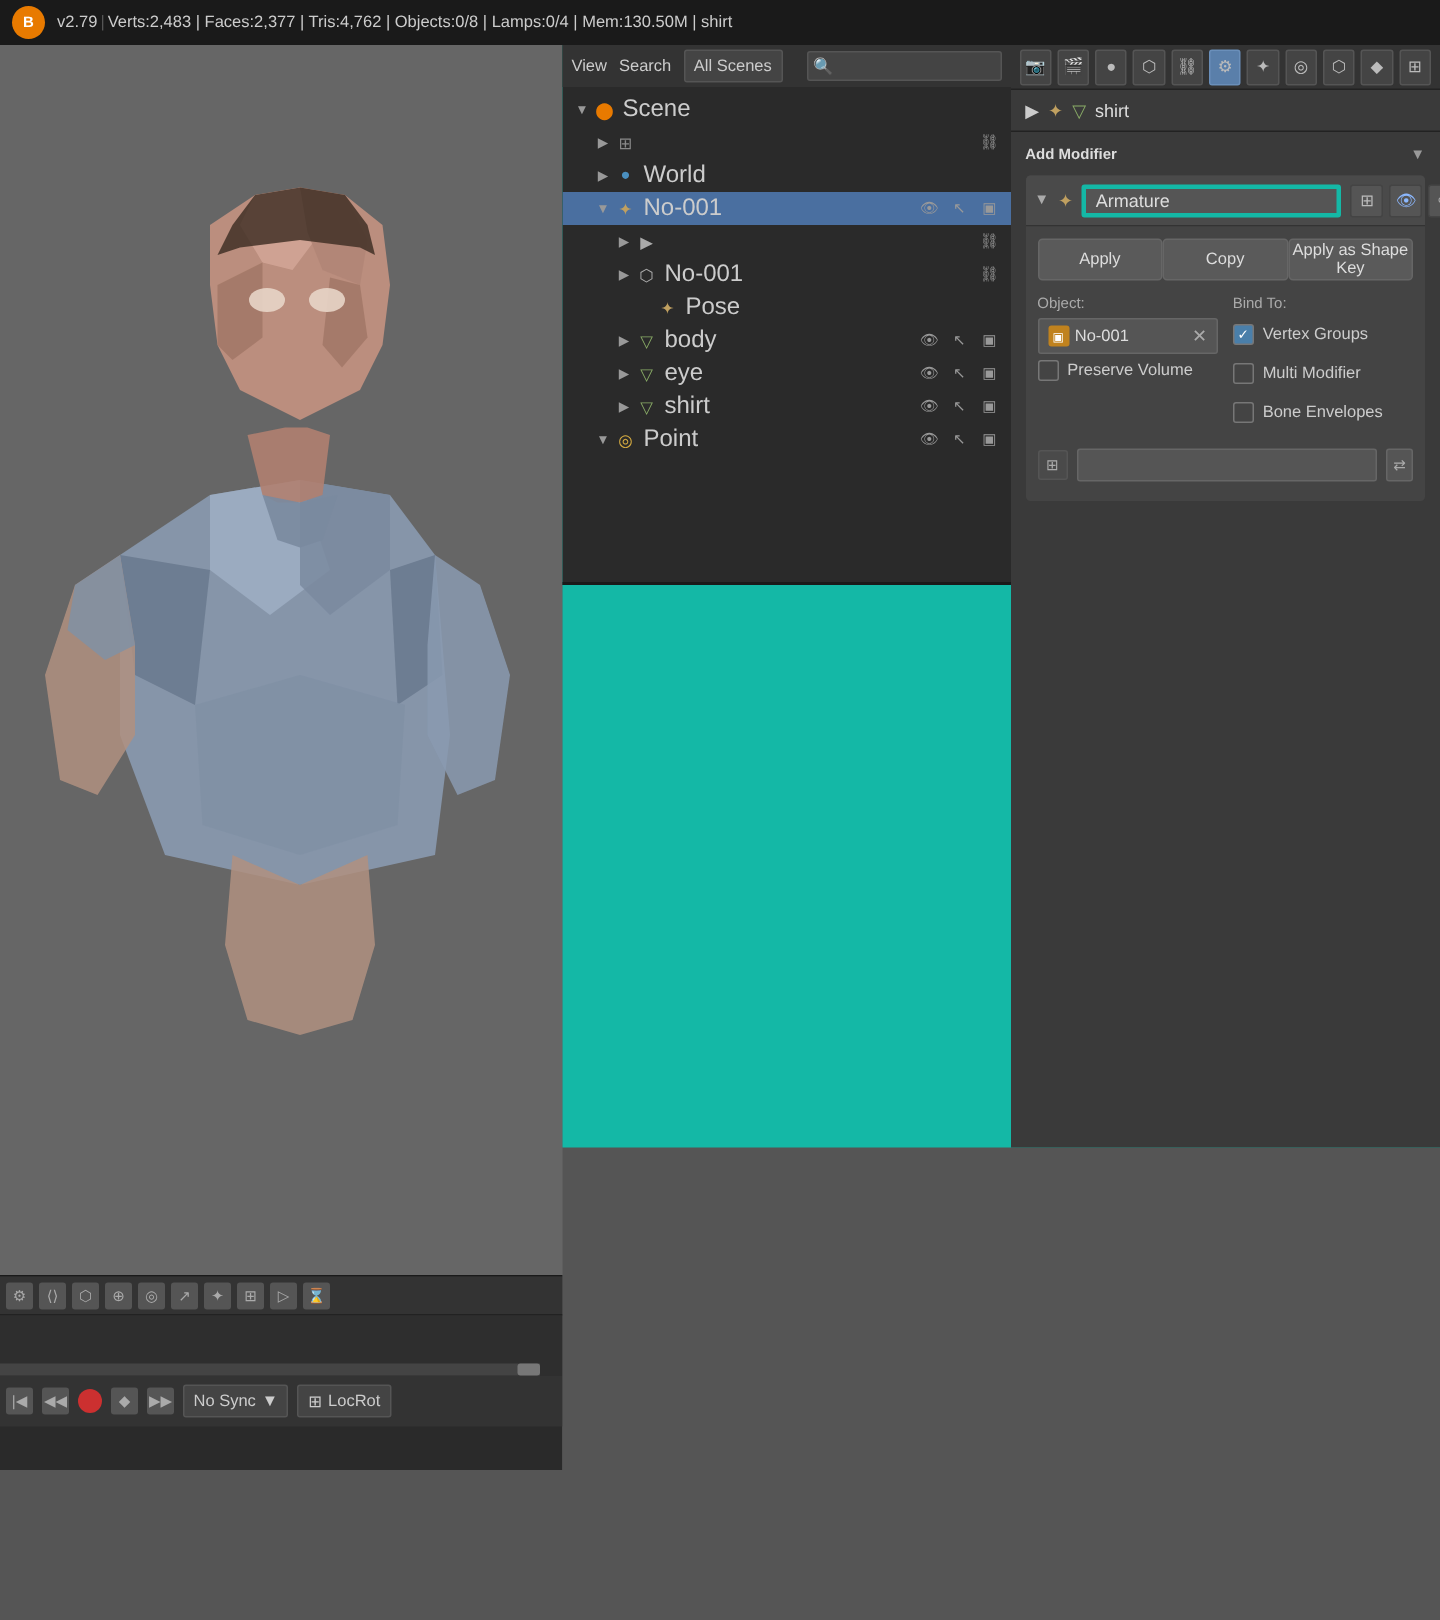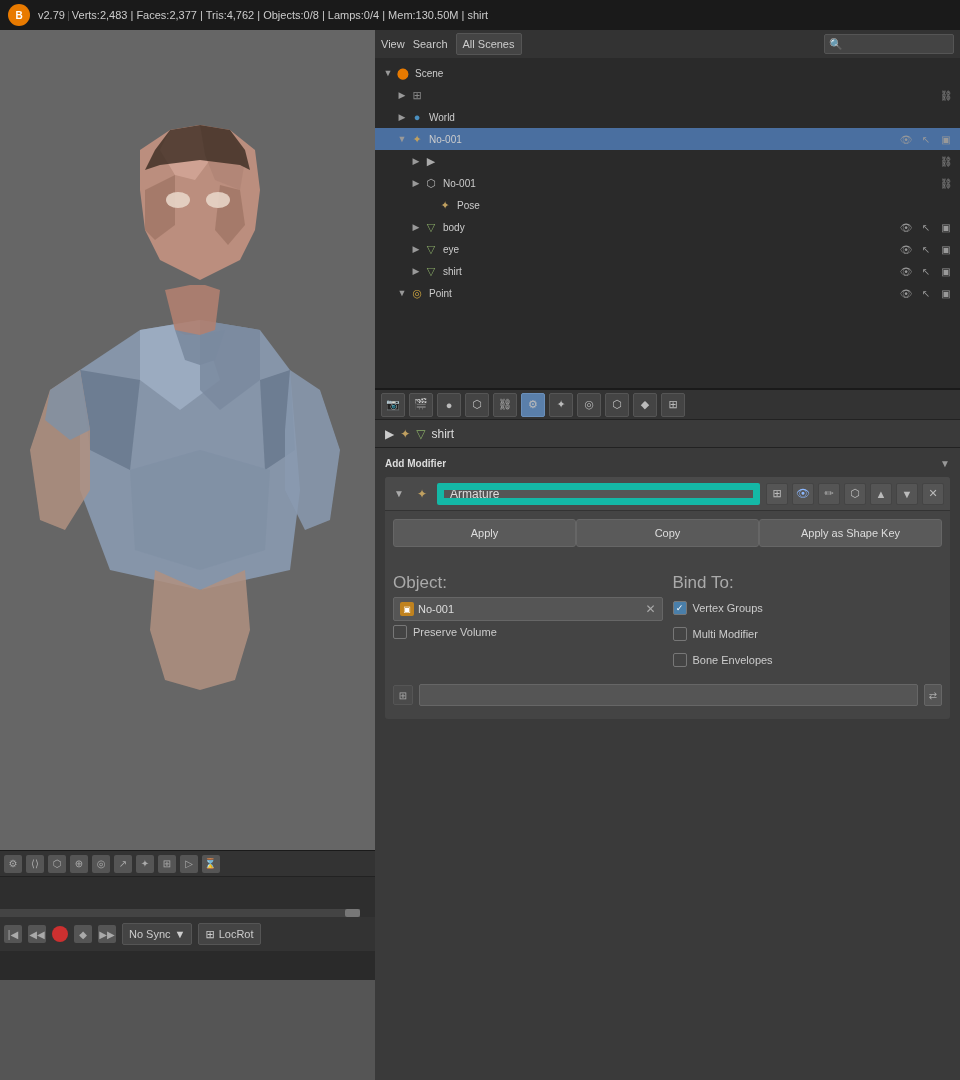--- a/index.html
+++ b/index.html
@@ -102,24 +102,24 @@
       padding: 0 4px;
       gap: 6px;
       background: #333;
     }
 
     
     #right-panel {
       position: absolute;
       top: 30px; left: 375px;
       right: 0;
-      height: 1050px;
+      height: 735px;
       background: #14b8a6;
       display: flex;
-      flex-direction: column;
+      flex-direction: row;
     }
 
     
     #outliner {
       height: 360px;
       background: #2a2a2a;
       border-bottom: 2px solid #1a1a1a;
       flex-shrink: 0;
     }
     #outliner-header {
@@ -153,21 +153,21 @@
     }
     .tree-item-icon {
       width: 16px; height: 16px;
       display: inline-flex; align-items: center; justify-content: center;
       margin-right: 4px;
       font-size: 11px;
       flex-shrink: 0;
     }
     .tree-item-label {
       flex: 1;
-      font-size: 10px;
+      font-size: 16px;
       color: #ccc;
     }
     .tree-item-actions {
       display: flex; gap: 4px;
       margin-left: auto;
     }
     .tree-icon-btn {
       width: 16px; height: 16px;
       display: flex; align-items: center; justify-content: center;
       color: #999;
@@ -262,21 +262,21 @@
     }
     .mod-type-icon {
       width: 18px; height: 18px;
       display: flex; align-items: center; justify-content: center;
       color: #c0a060;
       font-size: 12px;
     }
     .mod-name-input {
       flex: 1;
       background: #555;
-      border: 7px solid #14b8a6;
+      border: 3px solid #14b8a6;
       color: #ddd;
       padding: 2px 6px;
       font-size: 12px;
       height: 22px;
       border-radius: 2px;
     }
     .mod-header-icons {
       display: flex; gap: 4px;
     }
     .mod-header-icon {
@@ -316,24 +316,23 @@
     
     .mod-row {
       display: flex;
       gap: 10px;
       margin-bottom: 8px;
     }
     .mod-col {
       flex: 1;
     }
     .mod-col-label {
-      font-size: 17px;
+      font-size: 10px;
       color: #aaa;
       margin-bottom: 4px;
-      margin-top: 16px;
     }
     .mod-field {
       display: flex;
       align-items: center;
       height: 24px;
       background: #555;
       border: 1px solid #666;
       border-radius: 2px;
       padding: 0 6px;
       font-size: 11px;

